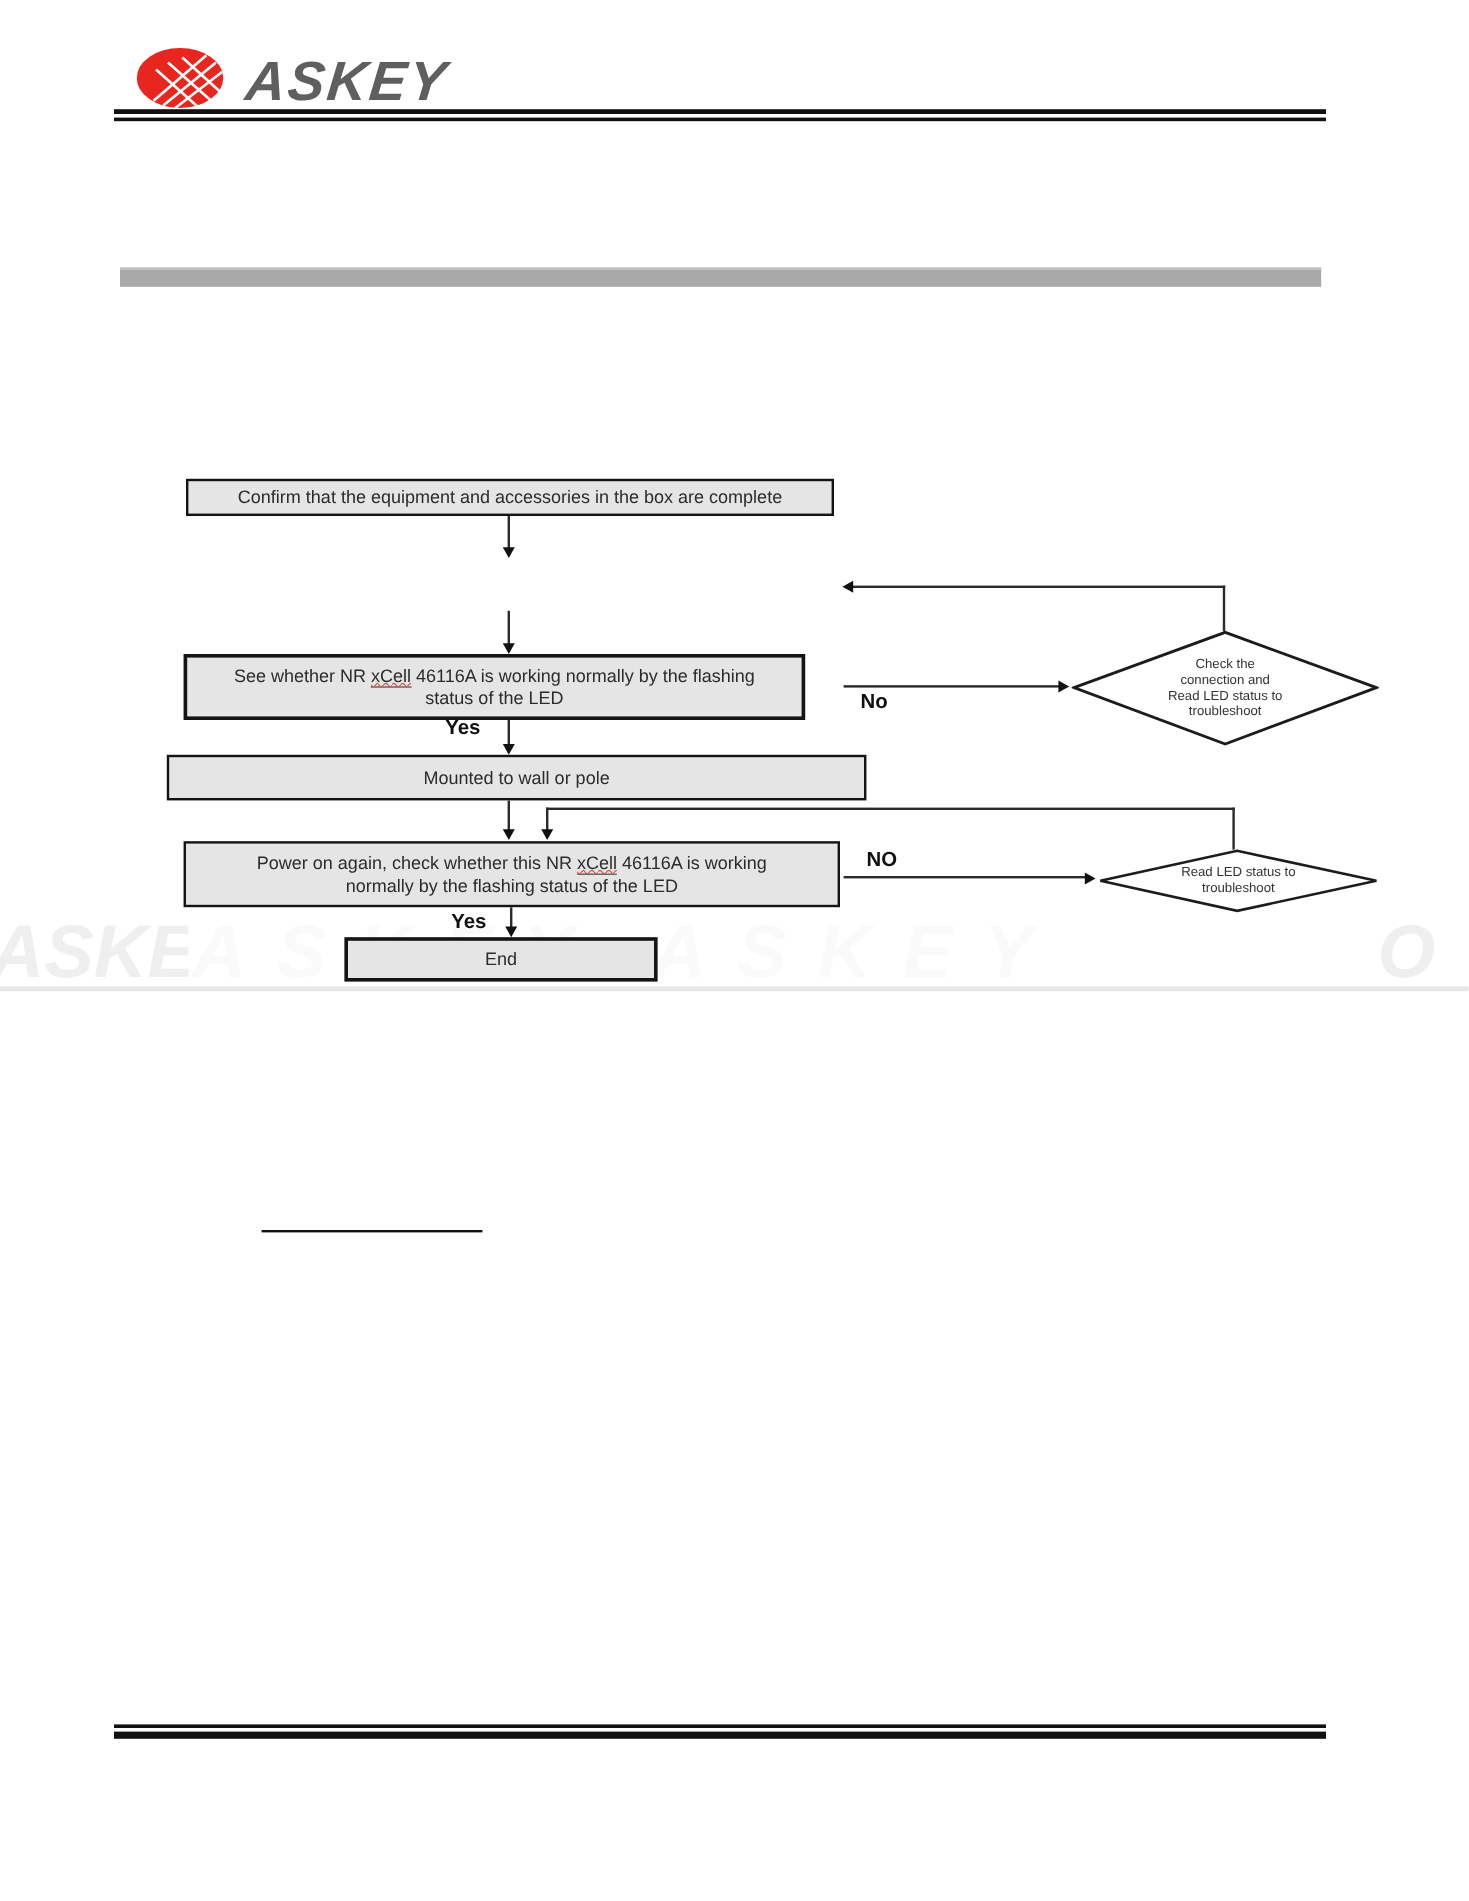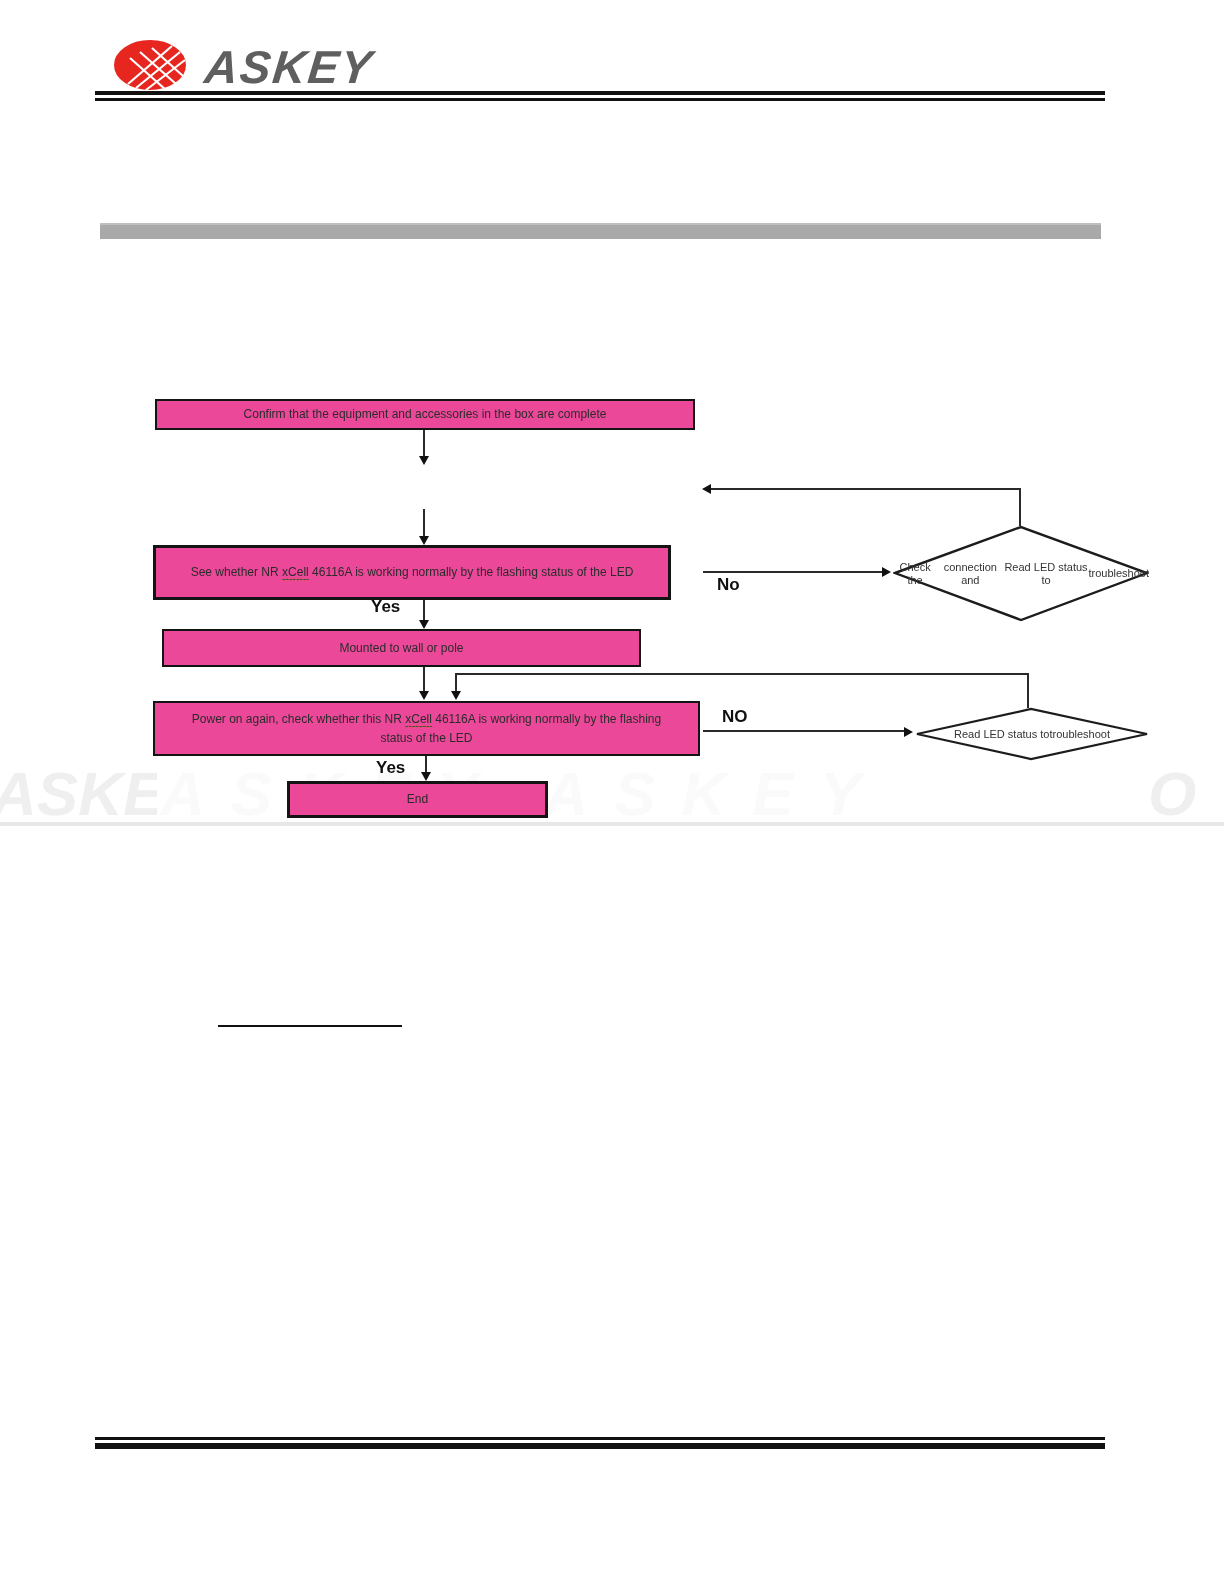--- a/index.html
+++ b/index.html
@@ -18,39 +18,39 @@
   }
   
   .wm{position:absolute;top:764px;height:62px;overflow:hidden;white-space:nowrap;
     font-weight:700;font-style:italic;font-size:62px;line-height:60px;z-index:0;}
   .wm-left{left:-8px;width:165px;color:#efefef;}
   .wm-mid{left:160px;width:990px;color:#fafafa;letter-spacing:26px;}
   .wm-right{left:1148px;width:80px;color:#efefef;}
   .wm-line{position:absolute;left:0;top:822px;width:1224px;height:4px;background:#e7e7e7;z-index:0;}
   
   .fbox{
-    position:absolute;background:#ec4899;border:2px solid #141414;box-sizing:border-box;
+    position:absolute;background:#e5e5e5;border:2px solid #141414;box-sizing:border-box;
     display:flex;align-items:center;justify-content:center;text-align:center;
-    font-size:12px;line-height:19px;color:#2b2b2b;z-index:2;
+    font-size:15px;line-height:19px;color:#2b2b2b;z-index:2;
   }
   .fbox.thick{border-width:3px;}
   .squiggle{
     text-decoration:underline wavy #d9544a;text-decoration-thickness:1px;
     border-bottom:1px solid #4a4a4a;
   }
   .cline{position:absolute;background:#2a2a2a;z-index:1;}
   .arrow{position:absolute;width:0;height:0;z-index:3;}
   .arrow.down{border-left:5px solid transparent;border-right:5px solid transparent;border-top:9px solid #111;}
   .arrow.left{border-top:5px solid transparent;border-bottom:5px solid transparent;border-right:9px solid #111;}
   .arrow.right{border-top:5px solid transparent;border-bottom:5px solid transparent;border-left:9px solid #111;}
   .flabel{position:absolute;font-weight:700;font-size:17px;color:#101010;z-index:3;}
   .diamond{position:absolute;z-index:2;}
   .diamond .dtext{
     position:absolute;left:0;top:0;width:100%;height:100%;
-    display:flex;flex-direction:row;align-items:center;justify-content:center;
+    display:flex;flex-direction:column;align-items:center;justify-content:center;
     font-size:11px;line-height:13px;color:#333;text-align:center;
   }
   .page-underline{position:absolute;left:218px;top:1025px;width:184px;height:2px;background:#111;}
 </style>
 </head>
 <body>
 
 <div id="page">
 
   <div class="abs" style="left:110px;top:36px;width:90px;height:60px;">
@@ -81,21 +81,21 @@
 
   <div class="fbox" style="left:155px;top:399px;width:540px;height:31px;">
     <span>Confirm that the equipment and accessories in the box are complete</span>
   </div>
 
 
   <div class="fbox thick" style="left:153px;top:545px;width:518px;height:55px;padding:0 28px;">
     <span><span>See whether NR </span><span class="squiggle">xCell</span><span> 46116A is working normally by the flashing status of the LED</span></span>
   </div>
 
-  <div class="fbox" style="left:162px;top:629px;width:479px;height:38px;align-items:center;">
+  <div class="fbox" style="left:139px;top:629px;width:583px;height:38px;align-items:center;">
     <span>Mounted to wall or pole</span>
   </div>
 
   <div class="fbox" style="left:153px;top:701px;width:547px;height:55px;padding:0 32px;">
     <span><span>Power on again, check whether this NR </span><span class="squiggle">xCell</span><span> 46116A is working normally by the flashing status of the LED</span></span>
   </div>
 
   <div class="fbox thick" style="left:287px;top:781px;width:261px;height:37px;text-align:right;">
     <span>End</span>
   </div>

